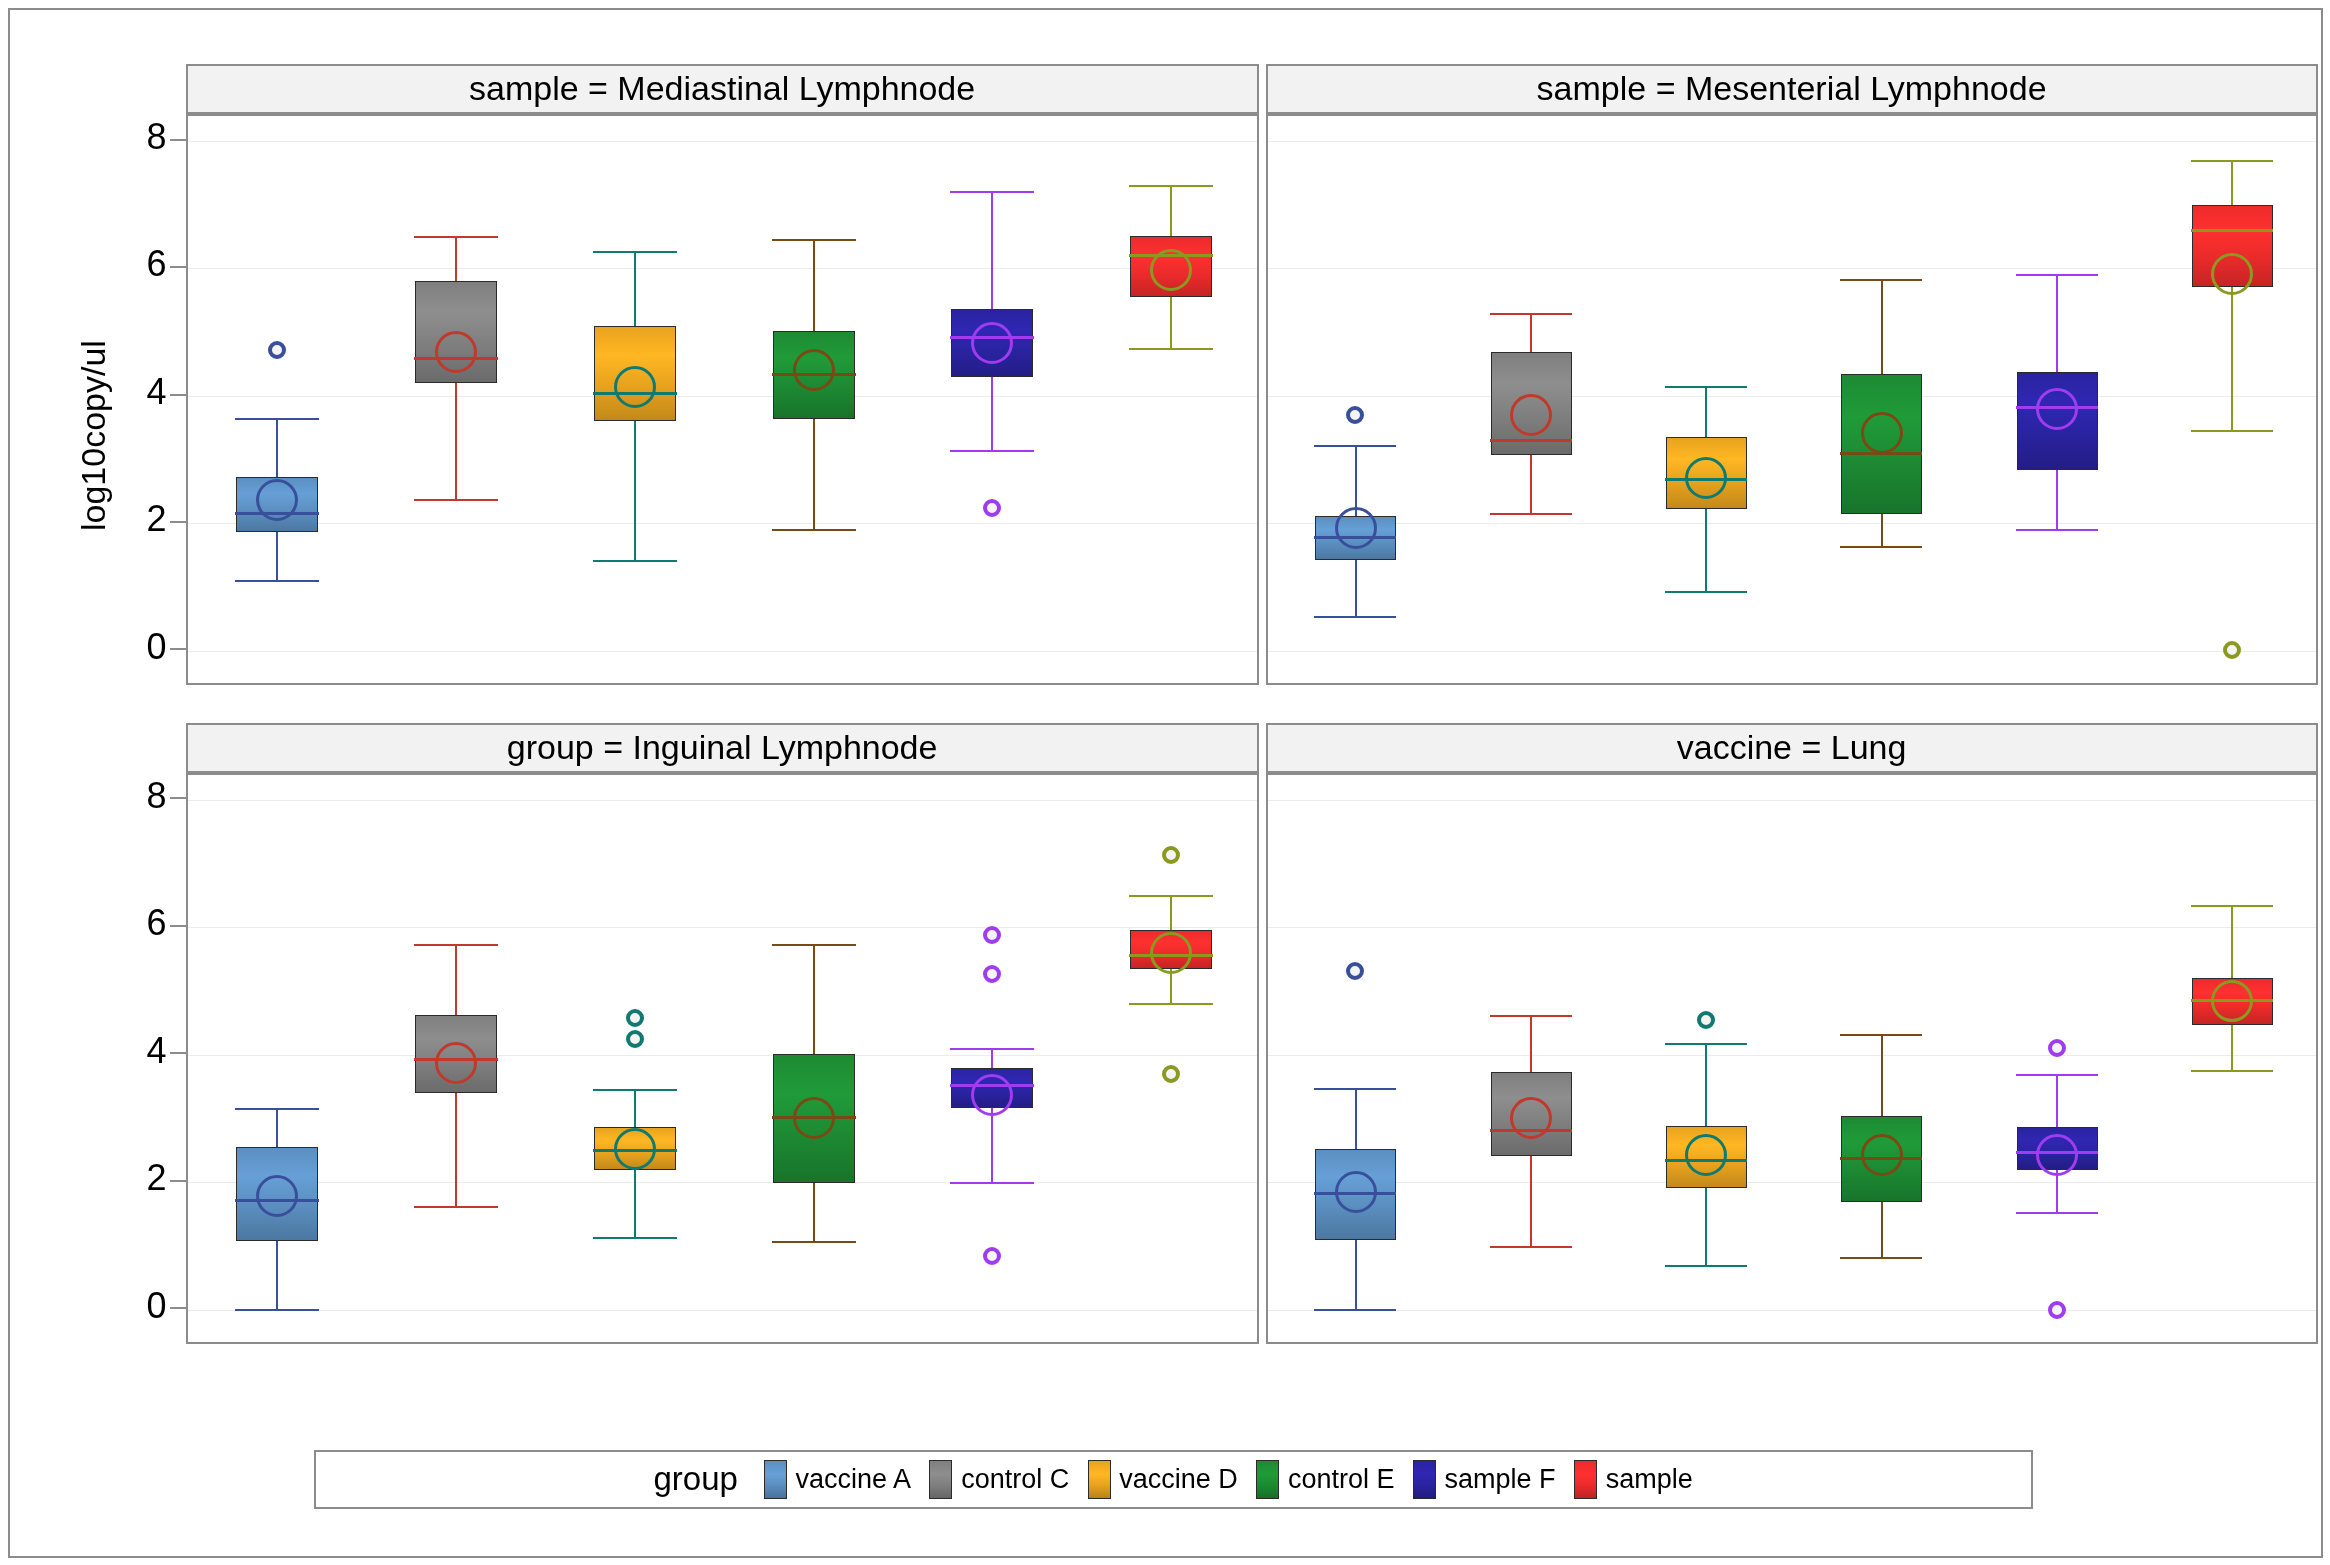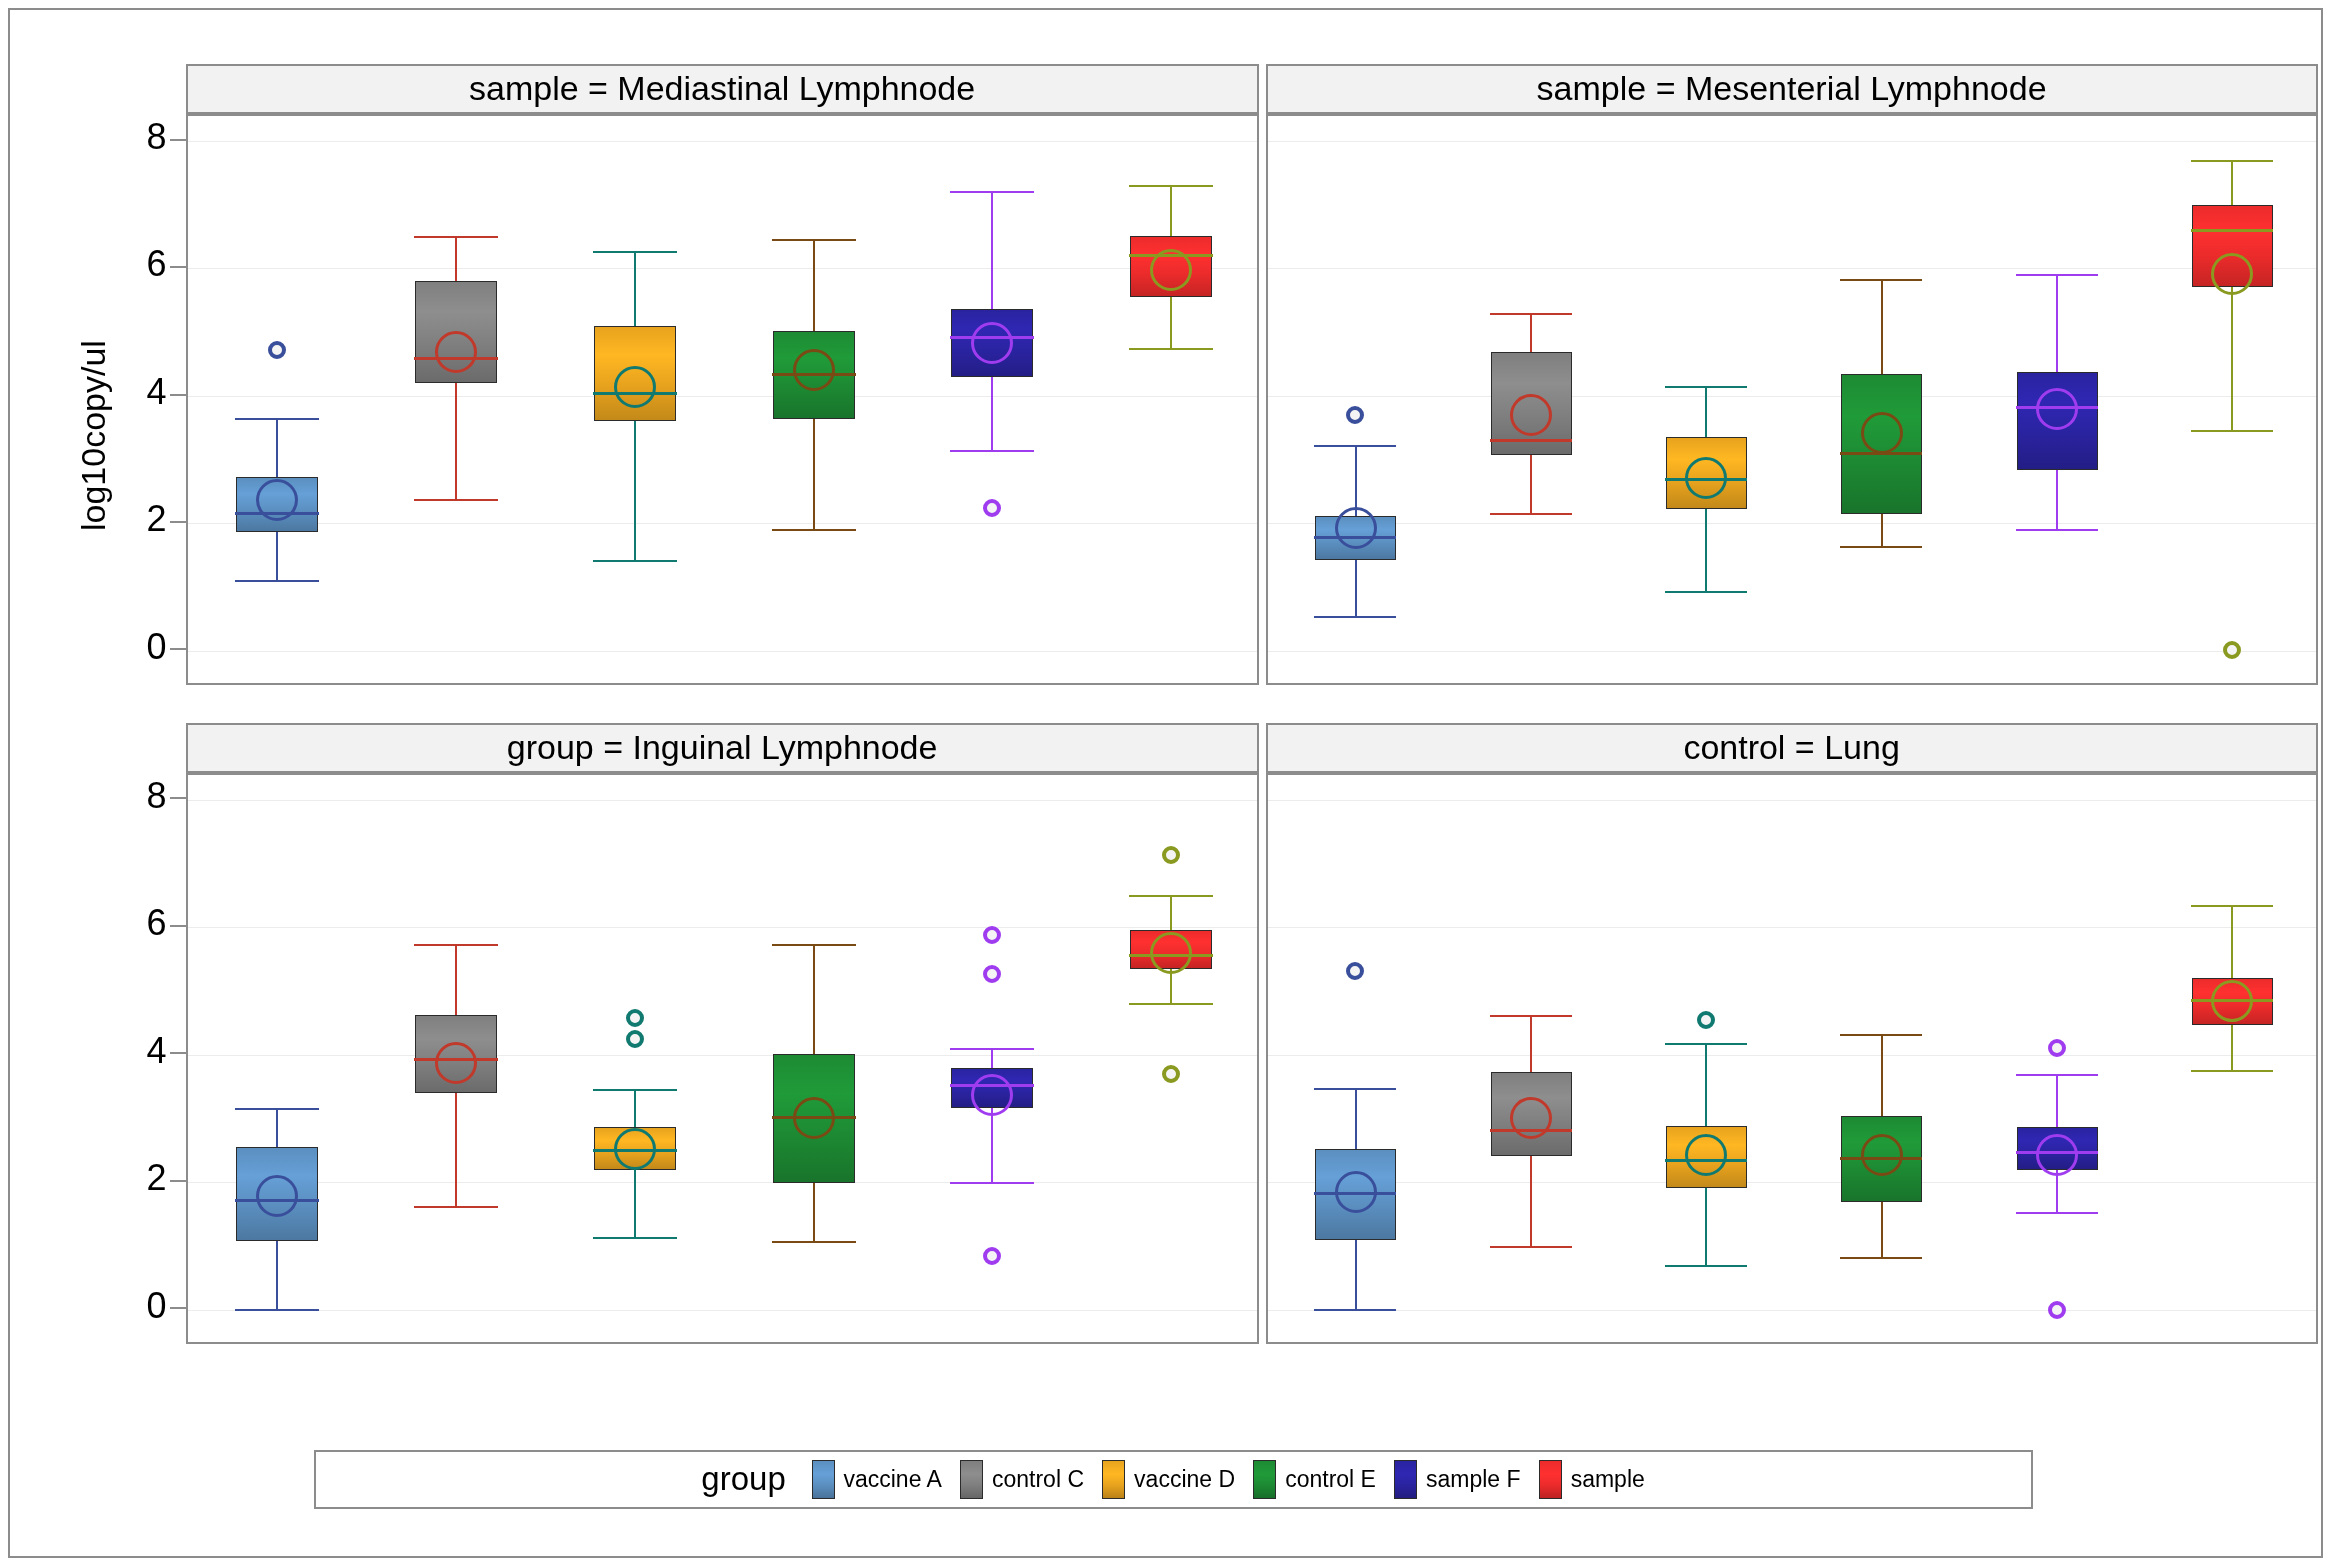--- a/index.html
+++ b/index.html
@@ -27,21 +27,21 @@
   .wcap{position:absolute;height:2.7px;}
   .med{position:absolute;height:3.3px;}
   .mean{position:absolute;box-sizing:border-box;border-radius:50%;background:transparent;}
   .outl{position:absolute;box-sizing:border-box;border-radius:50%;background:#f4f4f4;}
 
   #legend{position:absolute;box-sizing:border-box;background:#ffffff;border:2.2px solid #8c8c8c;
     display:flex;align-items:center;justify-content:center;gap:18.4px;padding:0 15px;}
   #legend .lgtitle{font-size:33px;color:#000;margin-right:7.6px;}
   #legend .lgitem{display:flex;align-items:center;gap:8.7px;}
   #legend .sw{width:23px;height:39px;border:1.6px solid #2b2b2b;box-sizing:border-box;}
-  #legend .lglabel{font-size:23px;color:#000;white-space:nowrap;}
+  #legend .lglabel{font-size:27px;color:#000;white-space:nowrap;}
 </style>
 </head>
 <body>
 
 <div id="root">
   <div id="frame">
 
     <div class="ylabel">log10copy/ul</div>
 
     <div id="ticks">
@@ -235,21 +235,21 @@
             <div class="wcap" style="left: 941px; top: 120px; width: 84px; background: rgb(138, 154, 32);"></div>
             <div class="wcap" style="left: 941px; top: 228px; width: 84px; background: rgb(138, 154, 32);"></div>
             <div class="bx" style="left: 942px; top: 155px; width: 82px; height: 39px; background: linear-gradient(rgb(236, 43, 43) 0%, rgb(255, 48, 48) 30%, rgb(236, 43, 43) 62%, rgb(198, 36, 36) 100%); border: 1.6px solid rgb(43, 43, 43);"></div>
             <div class="med" style="left: 941px; top: 179px; width: 84px; background: rgb(138, 154, 32);"></div>
             <div class="mean" style="left: 962px; top: 157px; width: 42px; height: 42px; border: 3.8px solid rgb(138, 154, 32);"></div>
             <div class="outl" style="left: 974px; top: 71px; width: 18.4px; height: 18.4px; border: 4.3px solid rgb(138, 154, 32);"></div>
             <div class="outl" style="left: 974px; top: 290px; width: 18.4px; height: 18.4px; border: 4.3px solid rgb(138, 154, 32);"></div>
           </div>
         </div>
         <div class="striptitle" style="left: 1256px; top: 713px; width: 1052px; height: 50px;">
-          <span>control = Lung</span>
+          <span>vaccine = Lung</span>
         </div>
         <div class="sigletter" style="left: 1344px; top: 773px;">A</div>
         <div class="sigletter" style="left: 1519px; top: 773px;">A</div>
         <div class="sigletter" style="left: 1694px; top: 773px;">A</div>
         <div class="sigletter" style="left: 1870px; top: 773px;">A</div>
         <div class="sigletter" style="left: 2045px; top: 773px;">A</div>
         <div class="sigletter" style="left: 2220px; top: 773px;">B</div>
         <div class="panel" style="left: 1256px; top: 763px; width: 1052px; height: 571px;">
           <div class="plotarea">
             <div class="grid" style="top: 535px;"></div>

